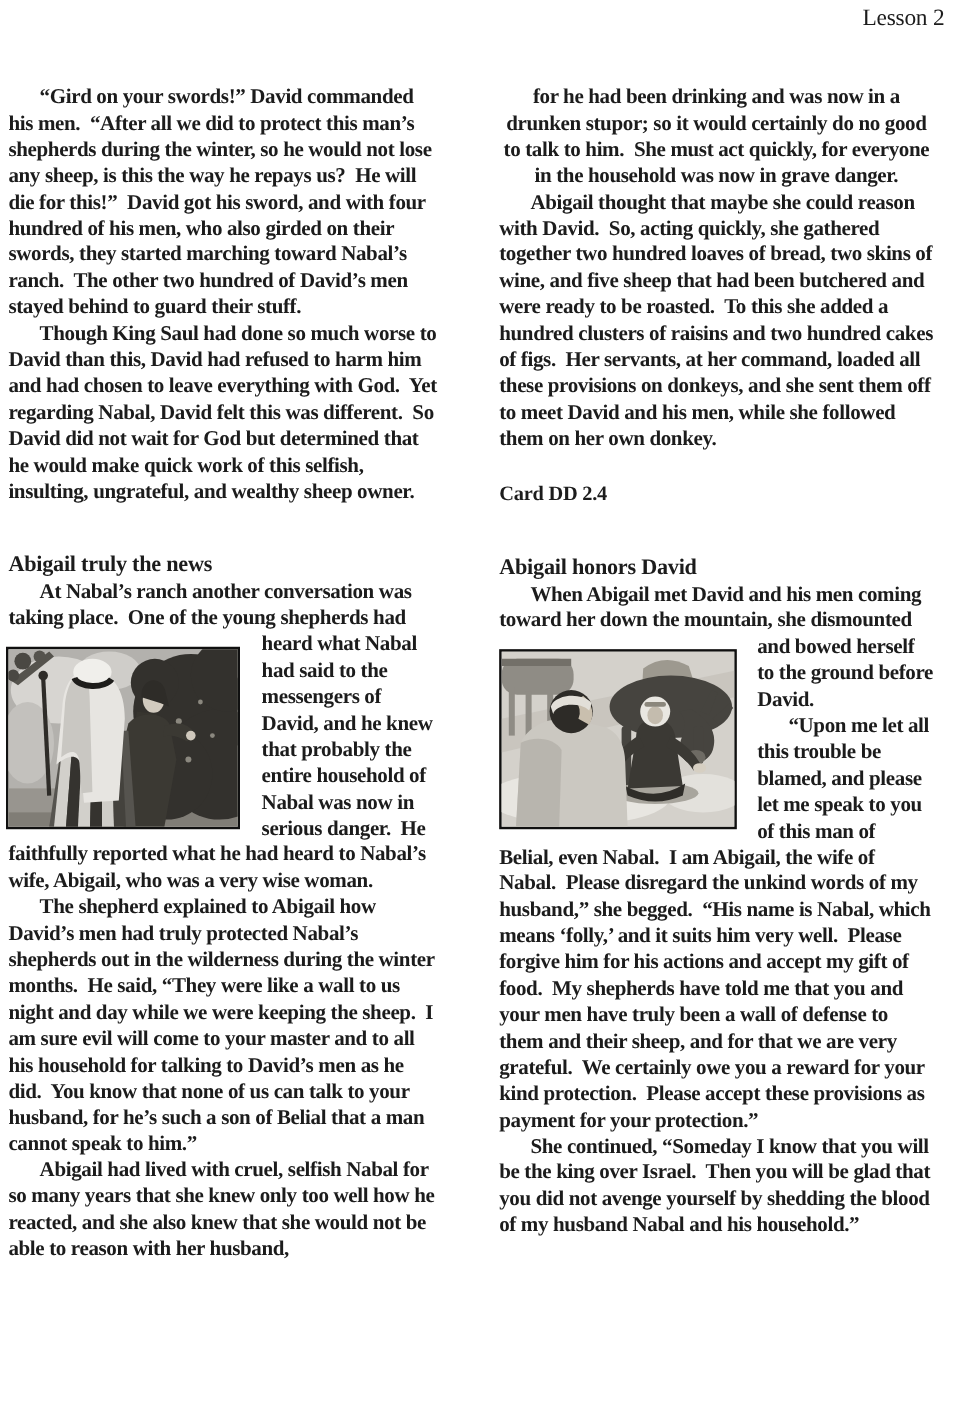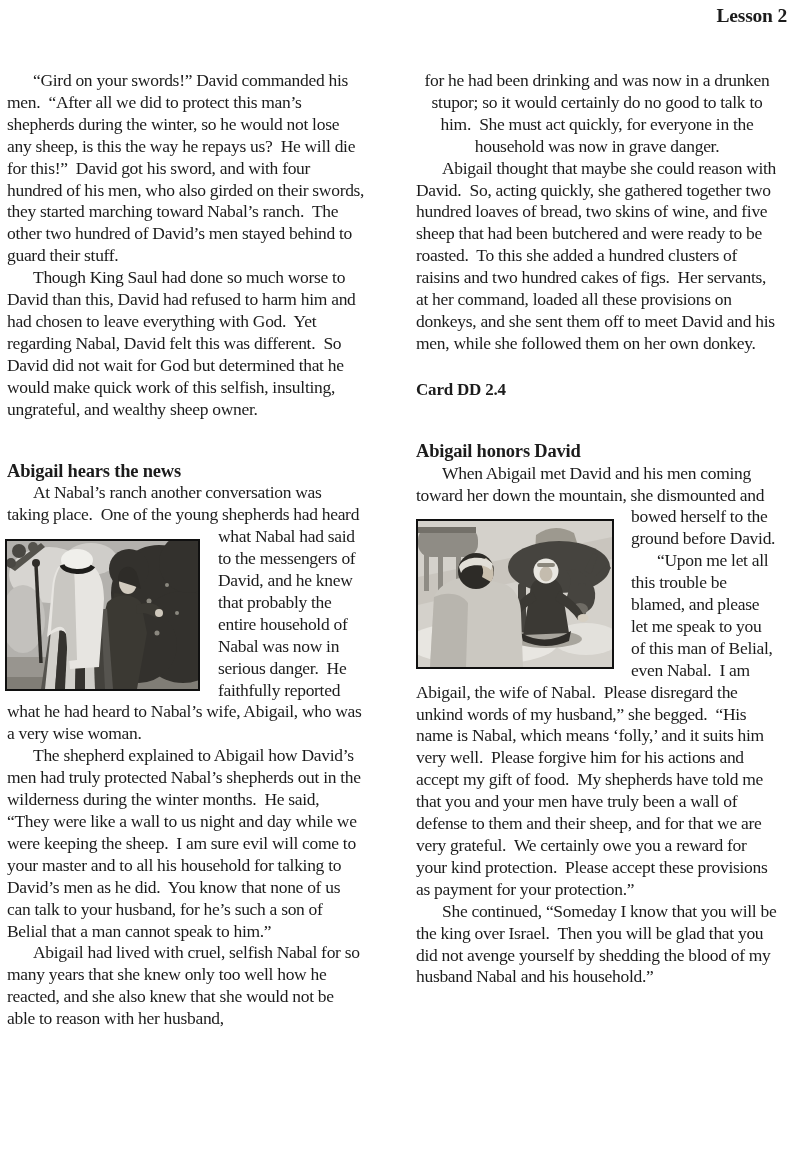--- a/index.html
+++ b/index.html
@@ -2,30 +2,30 @@
 <html><head>
 <meta charset="utf-8">
 <style>
   html,body { margin:0; padding:0; background:#ffffff; }
   .page {
     position:relative; width:800px; height:1171px; background:#ffffff;
     font-family:"Liberation Serif", serif; color:#1c1c1c; overflow:hidden;
   }
   .lesson-header {
     position:absolute; top:5px; right:13px;
-    font-size:19.5px; font-weight:bold; letter-spacing:-0.2px;
+    font-size:19.5px; font-weight:normal; letter-spacing:-0.2px;
   }
   .col {
     position:absolute; top:70px;
     font-size:17.5px; line-height:21.9px; letter-spacing:-0.3px;
     text-align:left;
   }
   .col-left  { left:7px;   width:358px; }
   .col-right { left:416px; width:362px; }
-  .col p { margin:0; text-indent:26px; }
+  .col p { margin:0; text-indent:26px;font-weight:bold; }
   .col p.noindent { text-indent:0;text-align:center; }
   .card-head { margin-top:24px; }
   .card-label { font-weight:bold; font-size:17px; letter-spacing:-0.2px; }
   .card-title { font-weight:bold; font-size:18.5px; letter-spacing:-0.2px;margin-top:40px; }
   .fig {
     float:left; box-sizing:content-box;
     border:2px solid #101010; background:#c9c7c3;
   }
   .fig svg { display:block; }
   .fig-left  { width:191px; height:148px; margin:13px 18px 6px -2px; }
@@ -40,21 +40,21 @@
 
 <div class="page">
 
   <div class="lesson-header">Lesson 2</div>
 
   <div class="col col-left">
     <p>“Gird on your swords!” David commanded his men.&nbsp; “After all we did to protect this man’s shepherds during the winter, so he would not lose any sheep, is this the way he repays us?&nbsp; He will die for this!”&nbsp; David got his sword, and with four hundred of his men, who also girded on their swords, they started marching toward Nabal’s ranch.&nbsp; The other two hundred of David’s men stayed behind to guard their stuff.</p>
     <p>Though King Saul had done so much worse to David than this, David had refused to harm him and had chosen to leave everything with God.&nbsp; Yet regarding Nabal, David felt this was different.&nbsp; So David did not wait for God but determined that he would make quick work of this selfish, insulting, ungrateful, and wealthy sheep owner.</p>
 
     <div class="card-head">
-      <div class="card-title">Abigail hears the news</div>
+      <div class="card-title">Abigail truly the news</div>
     </div>
 
     <p><span>At Nabal’s ranch another conversation was taking place.&nbsp; One of the young shepherds </span><span class="fig fig-left" role="img" aria-label="Grayscale illustration: a shepherd in a striped cloak and white head covering, holding a staff, talks with a companion beside dark foliage">
           <svg viewBox="0 0 191 148" width="191" height="148" xmlns="http://www.w3.org/2000/svg">
           <rect width="191" height="148" fill="#b3b1ad"></rect>
           <ellipse cx="42" cy="34" rx="40" ry="28" fill="#d7d5d1"></ellipse>
           <ellipse cx="16" cy="78" rx="22" ry="34" fill="#c3c1bd"></ellipse>
           <ellipse cx="84" cy="18" rx="26" ry="16" fill="#cfcdc9"></ellipse>
 
           <path d="M2,26 L34,2 L38,6 L8,30 Z" fill="#55534d"></path>

